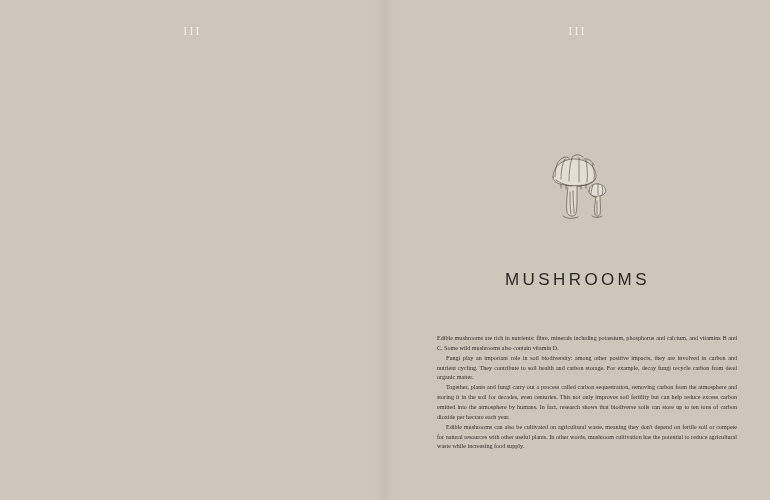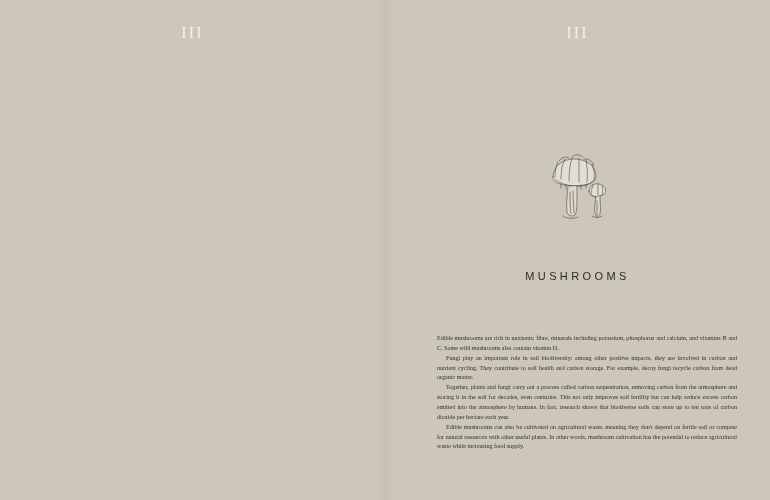--- a/index.html
+++ b/index.html
@@ -31,21 +31,21 @@
   }
   .page-left { left: 0; }
   .page-right { left: 385px; }
 
   .folio {
     position: absolute;
     top: 24px;
     width: 100%;
     text-align: center;
     font-family: "Liberation Serif", serif;
-    font-size: 16px;
+    font-size: 12px;
     letter-spacing: 2.2px;
     color: #f2 efe8;
     color: #f4f0e9;
   }
 
   .illustration {
     position: absolute;
     top: 148px;
     left: 0;
     width: 385px;
@@ -54,21 +54,21 @@
     align-items: center;
     justify-content: center;
   }
 
   .title {
     position: absolute;
     top: 270px;
     width: 100%;
     text-align: center;
     font-family: "Liberation Sans", sans-serif;
-    font-size: 11px;
+    font-size: 17px;
     letter-spacing: 3.4px;
     color: #2c2a26;
     font-weight: 500;
   }
 
   .body-copy {
     position: absolute;
     top: 334px;
     left: 52px;
     width: 300px;

